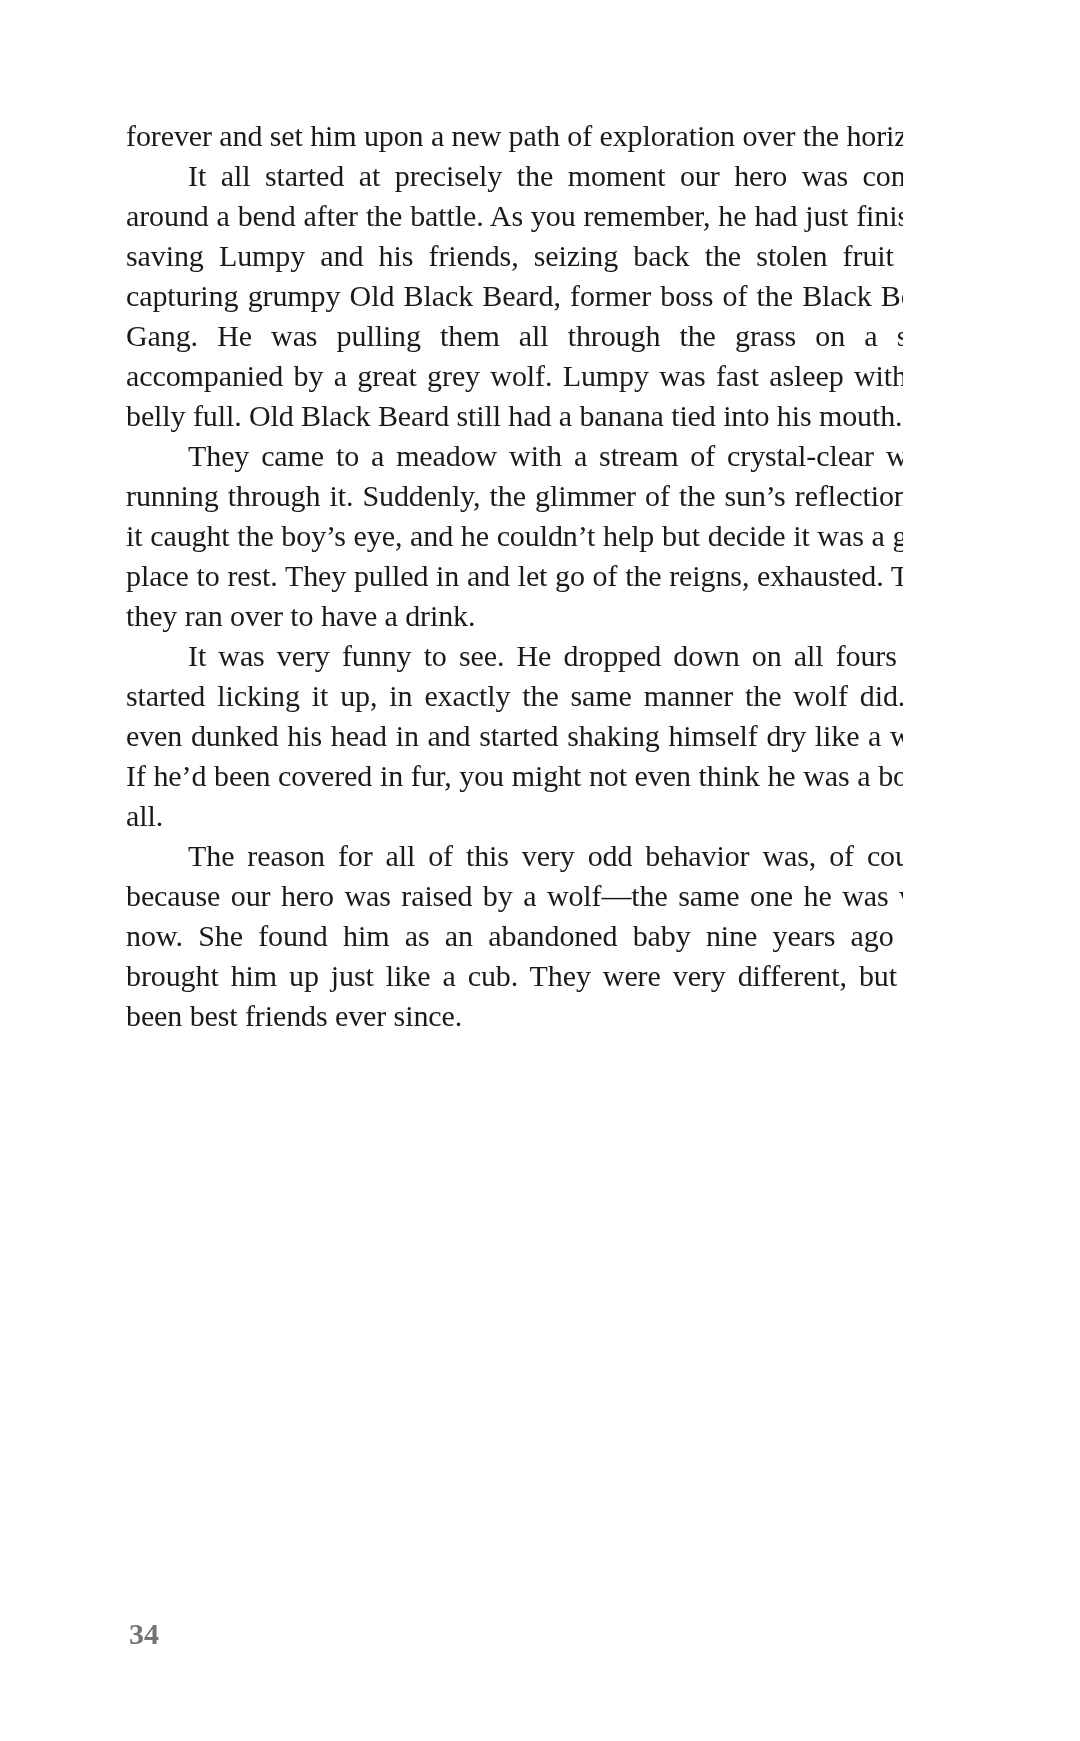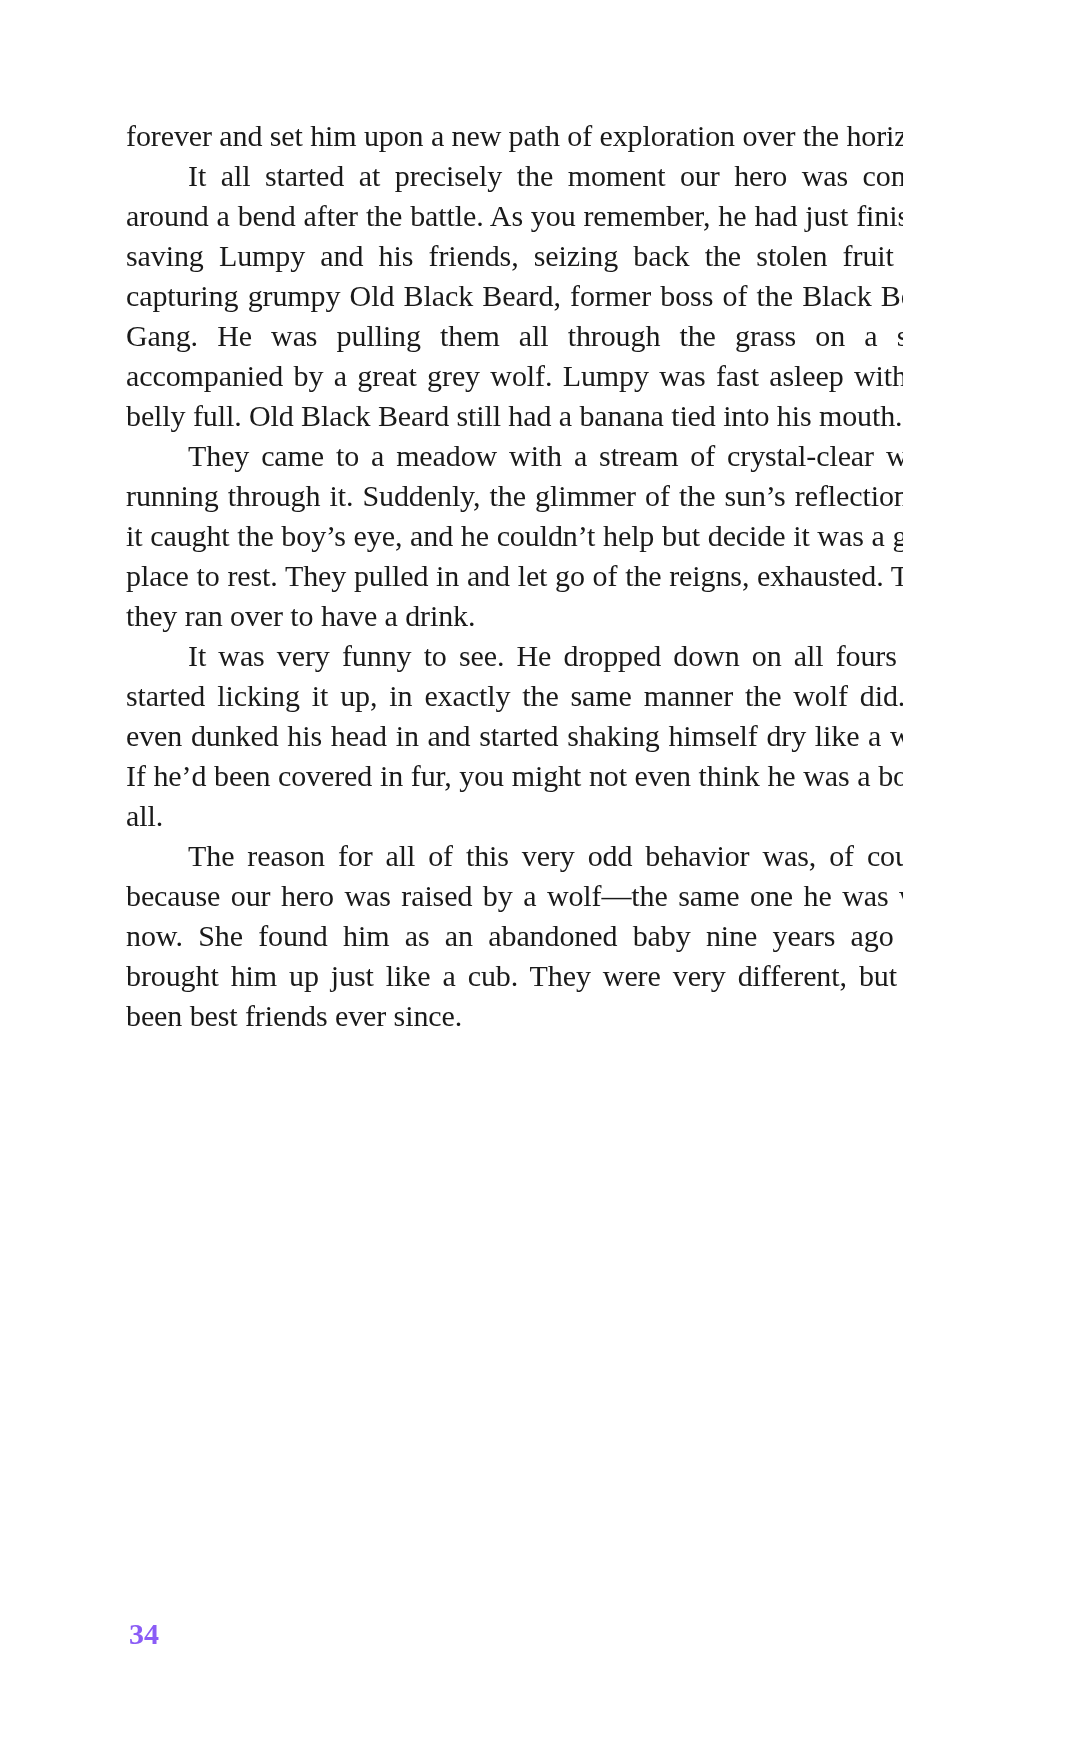--- a/index.html
+++ b/index.html
@@ -37,21 +37,21 @@
   .text-block p.no-indent {
     text-indent: 0;
   }
   .page-number {
     position: absolute;
     left: 121px;
     top: 1618px;
     font-size: 30px;
     line-height: 32px;
     font-weight: bold;
-    color: #8b5cf6;
+    color: #737373;
   }
 </style>
 </head>
 <body>
 
 <div class="page" style="background: rgb(255, 255, 255); color: rgb(26, 26, 26);">
   <div class="text-block">
     <p class="no-indent">forever and set him upon a new path of exploration over the horizon.</p>
     <p>It all started at precisely the moment our hero was coming around a bend after the battle. As you remember, he had just finished saving Lumpy and his friends, seizing back the stolen fruit and capturing grumpy Old Black Beard, former boss of the Black Beard Gang. He was pulling them all through the grass on a sled, accompanied by a great grey wolf. Lumpy was fast asleep with his belly full. Old Black Beard still had a banana tied into his mouth.</p>
     <p>They came to a meadow with a stream of crystal-clear water running through it. Suddenly, the glimmer of the sun’s reflection off it caught the boy’s eye, and he couldn’t help but decide it was a good place to rest. They pulled in and let go of the reigns, exhausted. Then they ran over to have a drink.</p>

